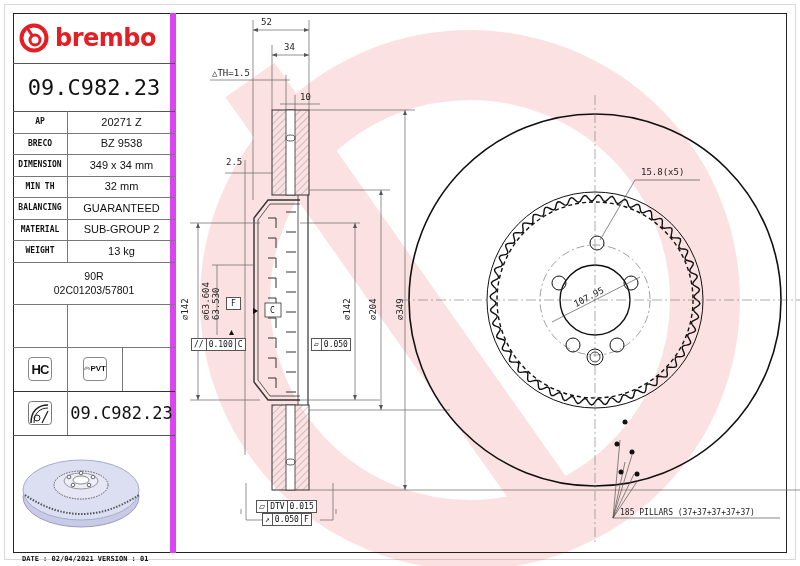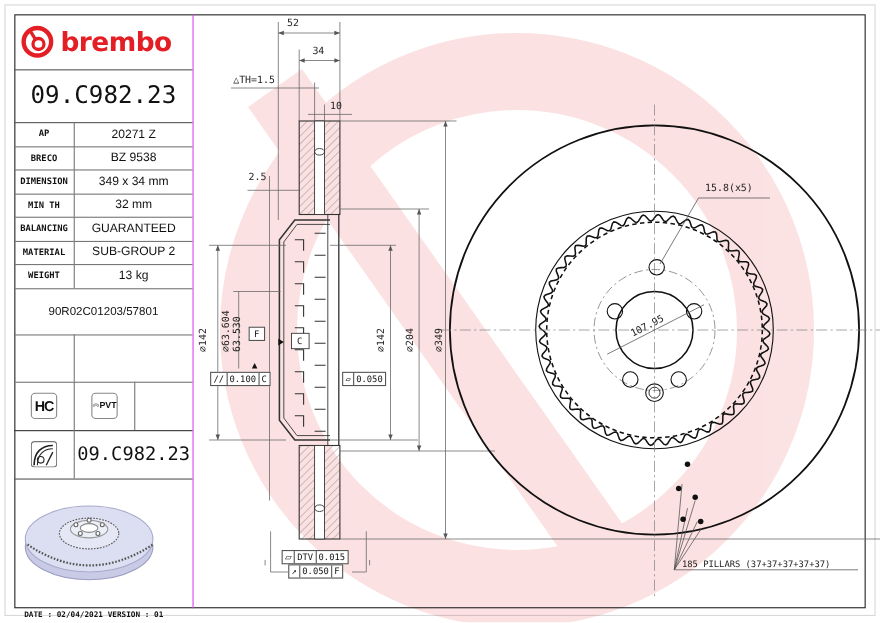--- a/index.html
+++ b/index.html
@@ -3,31 +3,31 @@
 <meta charset="utf-8">
 <style>
   html, body { margin:0; padding:0; }
   body { width:800px; height:566px; background:#ffffff; position:relative; overflow:hidden;
          font-family:"DejaVu Sans", sans-serif; color:#111; }
   .outer { position:absolute; left:4px; top:4px; width:792px; height:556px; border:1px solid #d8d8d8; box-sizing:border-box; }
   .frame { position:absolute; left:13px; top:13px; width:774px; height:540px; border:1.5px solid #222; box-sizing:border-box; }
   .watermark { position:absolute; left:0; top:0; width:800px; height:566px; pointer-events:none; }
   svg.drawing { position:absolute; left:0; top:0; }
   
-  .tbl { position:absolute; left:13px; top:13px; width:163px; border-right:1px solid #d946ef; height:540px; box-sizing:border-box; }
+  .tbl { position:absolute; left:13px; top:13px; width:163px; border-right:6px solid #d946ef; height:540px; box-sizing:border-box; }
   .logo-cell { position:absolute; left:0; top:0; width:162px; height:50px; border-bottom:1px solid #555; display:flex; align-items:center; }
   .logo-text { font-family:"DejaVu Sans", sans-serif; font-weight:bold; font-size:24px; color:#e31e24; letter-spacing:-0.5px; margin-left:6px; }
   .part-cell { position:absolute; left:0; top:50px; width:162px; height:48px; border-bottom:1px solid #555; display:flex; align-items:center; justify-content:center; font-family:"DejaVu Sans Mono", monospace; font-size:22px; }
   .row { position:absolute; left:0; width:162px; height:21.5px; border-bottom:1px solid #777; display:flex; align-items:center; }
   .row .k { width:54px; border-right:1px solid #777; height:100%; display:flex; align-items:center; justify-content:center; font-family:"DejaVu Sans Mono", monospace; font-size:8px; font-weight:bold; }
   .row .v { flex:1; text-align:center; font-family:Liberation Sans, sans-serif; font-size:11px; }
   .e11-row { position:absolute; left:0; top:248px; width:162px; height:43px; border-bottom:1px solid #777; display:flex; }
   .e11-row .k { width:54px; border-right:1px solid #777; display:flex; align-items:center; justify-content:center; }
   .e11-badge { width:22px; height:22px; border:1.5px solid #222; border-radius:50%; font-family:"DejaVu Serif", serif; font-weight:bold; font-size:9px; display:flex; align-items:center; justify-content:center; }
-  .e11-row .v { flex:1; display:flex; flex-direction:row; align-items:center; justify-content:center; font-family:"Liberation Sans", sans-serif; font-size:10.5px; line-height:14px; }
+  .e11-row .v { flex:1; display:flex; flex-direction:column; align-items:center; justify-content:center; font-family:"Liberation Sans", sans-serif; font-size:10.5px; line-height:14px; }
   .empty-row { position:absolute; left:0; top:291px; width:162px; height:43px; border-bottom:1px solid #777; display:flex; }
   .empty-row .k { width:54px; border-right:1px solid #777; }
   .icons-row { position:absolute; left:0; top:334px; width:162px; height:44px; border-bottom:1.5px solid #333; display:flex; }
   .icons-row .c { border-right:1px solid #777; display:flex; align-items:center; justify-content:center; }
   .hc { width:22px; height:22px; border:1px solid #888; border-radius:4px; font-family:"Liberation Sans", sans-serif; font-weight:bold; font-size:13px; display:flex; align-items:center; justify-content:center; letter-spacing:-1px; }
   .pvt { width:24px; height:24px; border:1px solid #888; border-radius:4px; font-family:"Liberation Sans", sans-serif; font-size:8px; font-weight:bold; display:flex; flex-direction:row; align-items:center; justify-content:flex-end; padding-bottom:2px; box-sizing:border-box; }
   .ref-row { position:absolute; left:0; top:378px; width:162px; height:44px; border-bottom:1px solid #555; display:flex; }
   .ref-row .k { width:54px; border-right:1px solid #777; display:flex; align-items:center; justify-content:center; }
   .ref-row .v { flex:1; display:flex; align-items:center; justify-content:center; font-family:"DejaVu Sans Mono", monospace; font-size:17px; }
   .img-cell { position:absolute; left:0; top:422px; width:162px; height:118px; }

